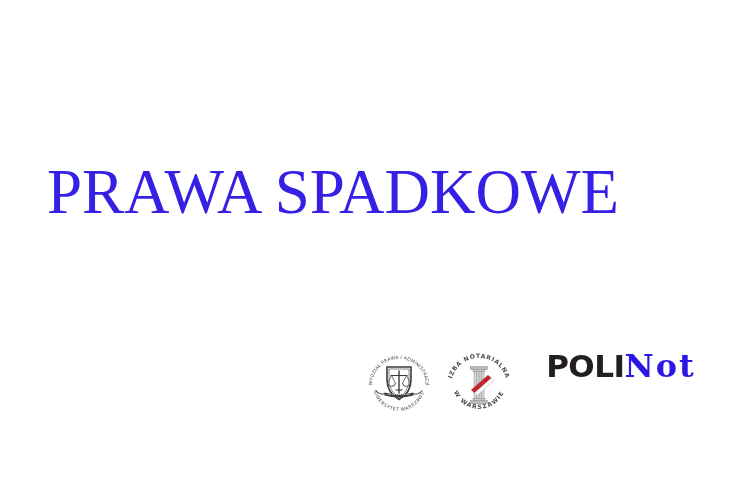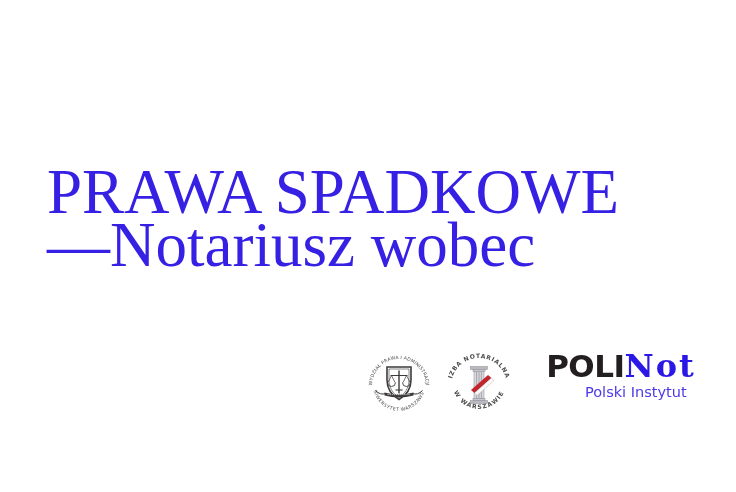--- a/index.html
+++ b/index.html
@@ -58,21 +58,20 @@
   }
 </style>
 </head>
 <body>
 
 <div class="canvas">
 
 
   <div class="title">
     <div>PRAWA SPADKOWE</div>
-    <div>—Notariusz wobec</div>
   </div>
 
   <div class="logos-row">
 
     <svg class="seal seal-uw" viewBox="0 0 70 70">
       <defs>
         <path id="s1top" d="M 8 36 A 27 27 0 0 1 62 36"></path>
         <path id="s1bot" d="M 10 42 A 26 26 0 0 0 60 42"></path>
       </defs>
       <text font-size="4.6" letter-spacing="0.2">
@@ -137,18 +136,17 @@
         <polygon points="27,42 44,27 47.5,30 30.5,45" fill="#c0262c"></polygon>
         <polygon points="30.5,45 47.5,30 50,32.5 33,47.5" fill="#fafafa" stroke="#a5a5ab" stroke-width="0.4"></polygon>
       </g>
     </svg>
 
     <div class="polinot">
       <div class="polinot-wordmark">
         <span class="polinot-poli">POLI</span><span class="polinot-not">Not</span>
       </div>
       <div class="polinot-sub">
-        <div>Polski Instytut</div>
       </div>
     </div>
 
   </div>
 </div>
 
 </body></html>

